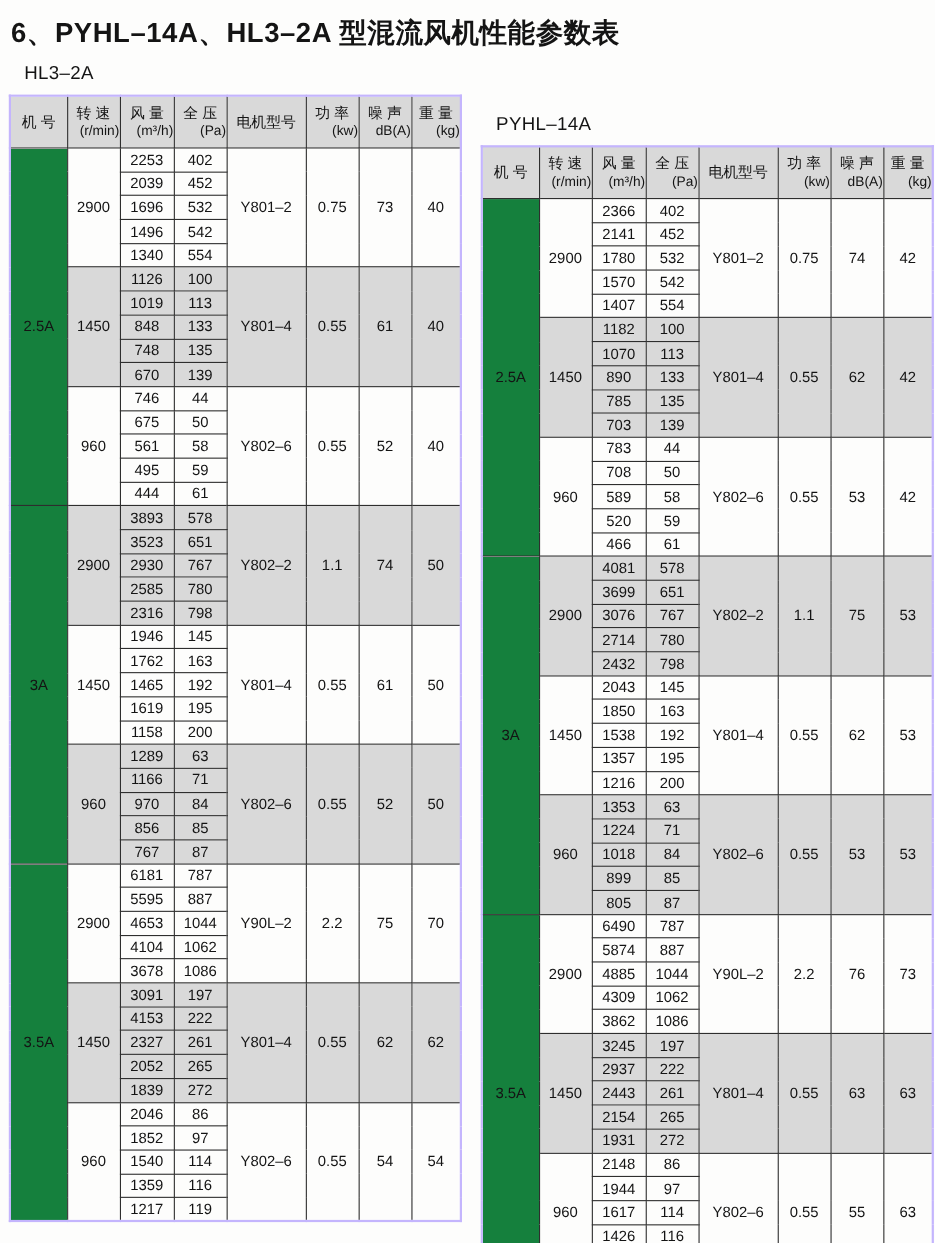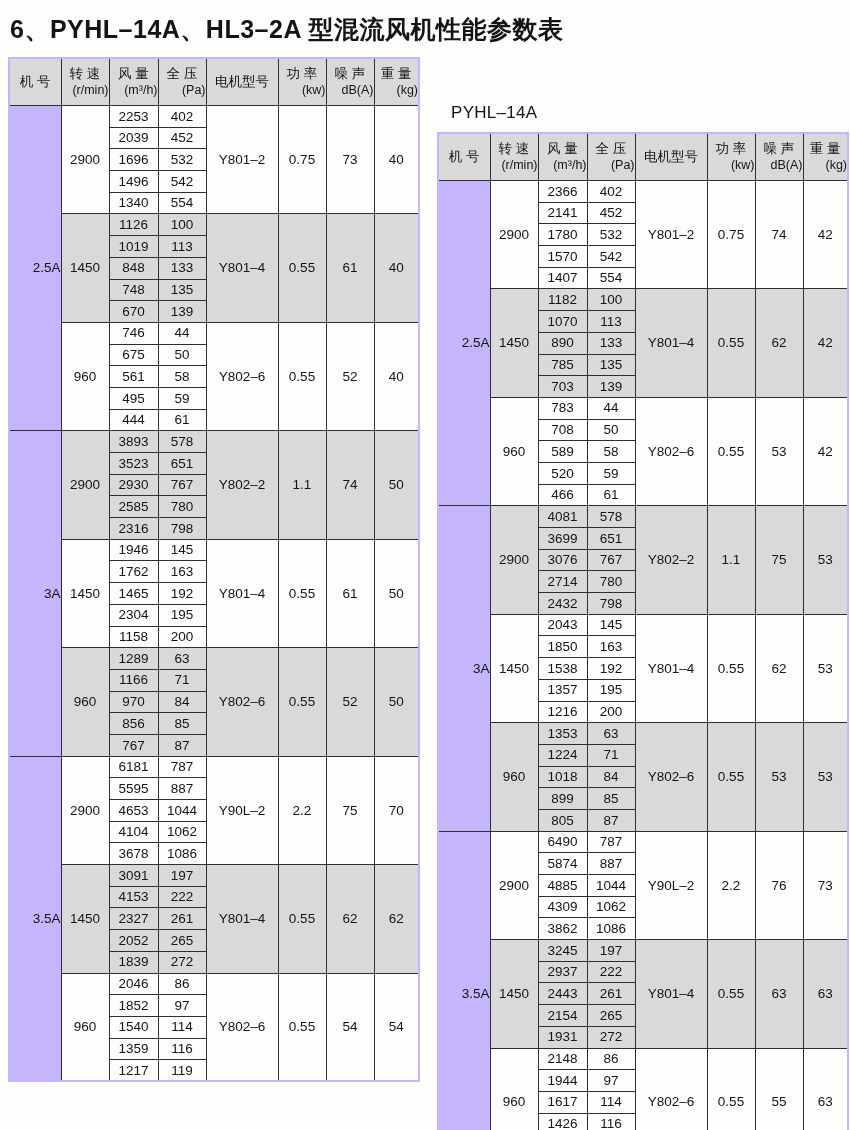--- a/index.html
+++ b/index.html
@@ -55,29 +55,30 @@
     height: 46px;
     background: #d9d9d9;
     font-weight: normal;
     font-size: 13.5px;
     line-height: 1.25;
   }
   thead th .hdr-sub { font-size: 12.5px; text-align: right; }
   tbody tr { height: 21.7px; }
   tbody td { font-size: 13.5px; line-height: 1; }
   td.shaded { background: #d9d9d9; }
-  td.machine-cell { background: #c4b5fd; text-align: right; }
+  td.machine-cell { background: #15803d; }
 </style>
 </head>
 <body>
 
 <div class="page">
   <div class="title">6、PYHL–14A、HL3–2A 型混流风机性能参数表</div>
 
   <section class="table-block tb-left">
+    <div class="tb-label">HL3–2A</div>
     <table>
       <colgroup>
         <col class="c-machine">
           <col class="c-speed">
           <col class="c-flow">
           <col class="c-pressure">
         <col class="c-motor">
           <col class="c-power">
           <col class="c-noise">
           <col class="c-weight">
@@ -230,21 +231,21 @@
           </tr>
           <tr>
             <td>1762</td>
             <td>163</td>
           </tr>
           <tr>
             <td>1465</td>
             <td>192</td>
           </tr>
           <tr>
-            <td>2304</td>
+            <td>1619</td>
             <td>195</td>
           </tr>
           <tr>
             <td>1158</td>
             <td>200</td>
           </tr>
           <tr>
             <td rowspan="5" class="shaded">960</td>
             <td class="shaded">1289</td>
             <td class="shaded">63</td>

